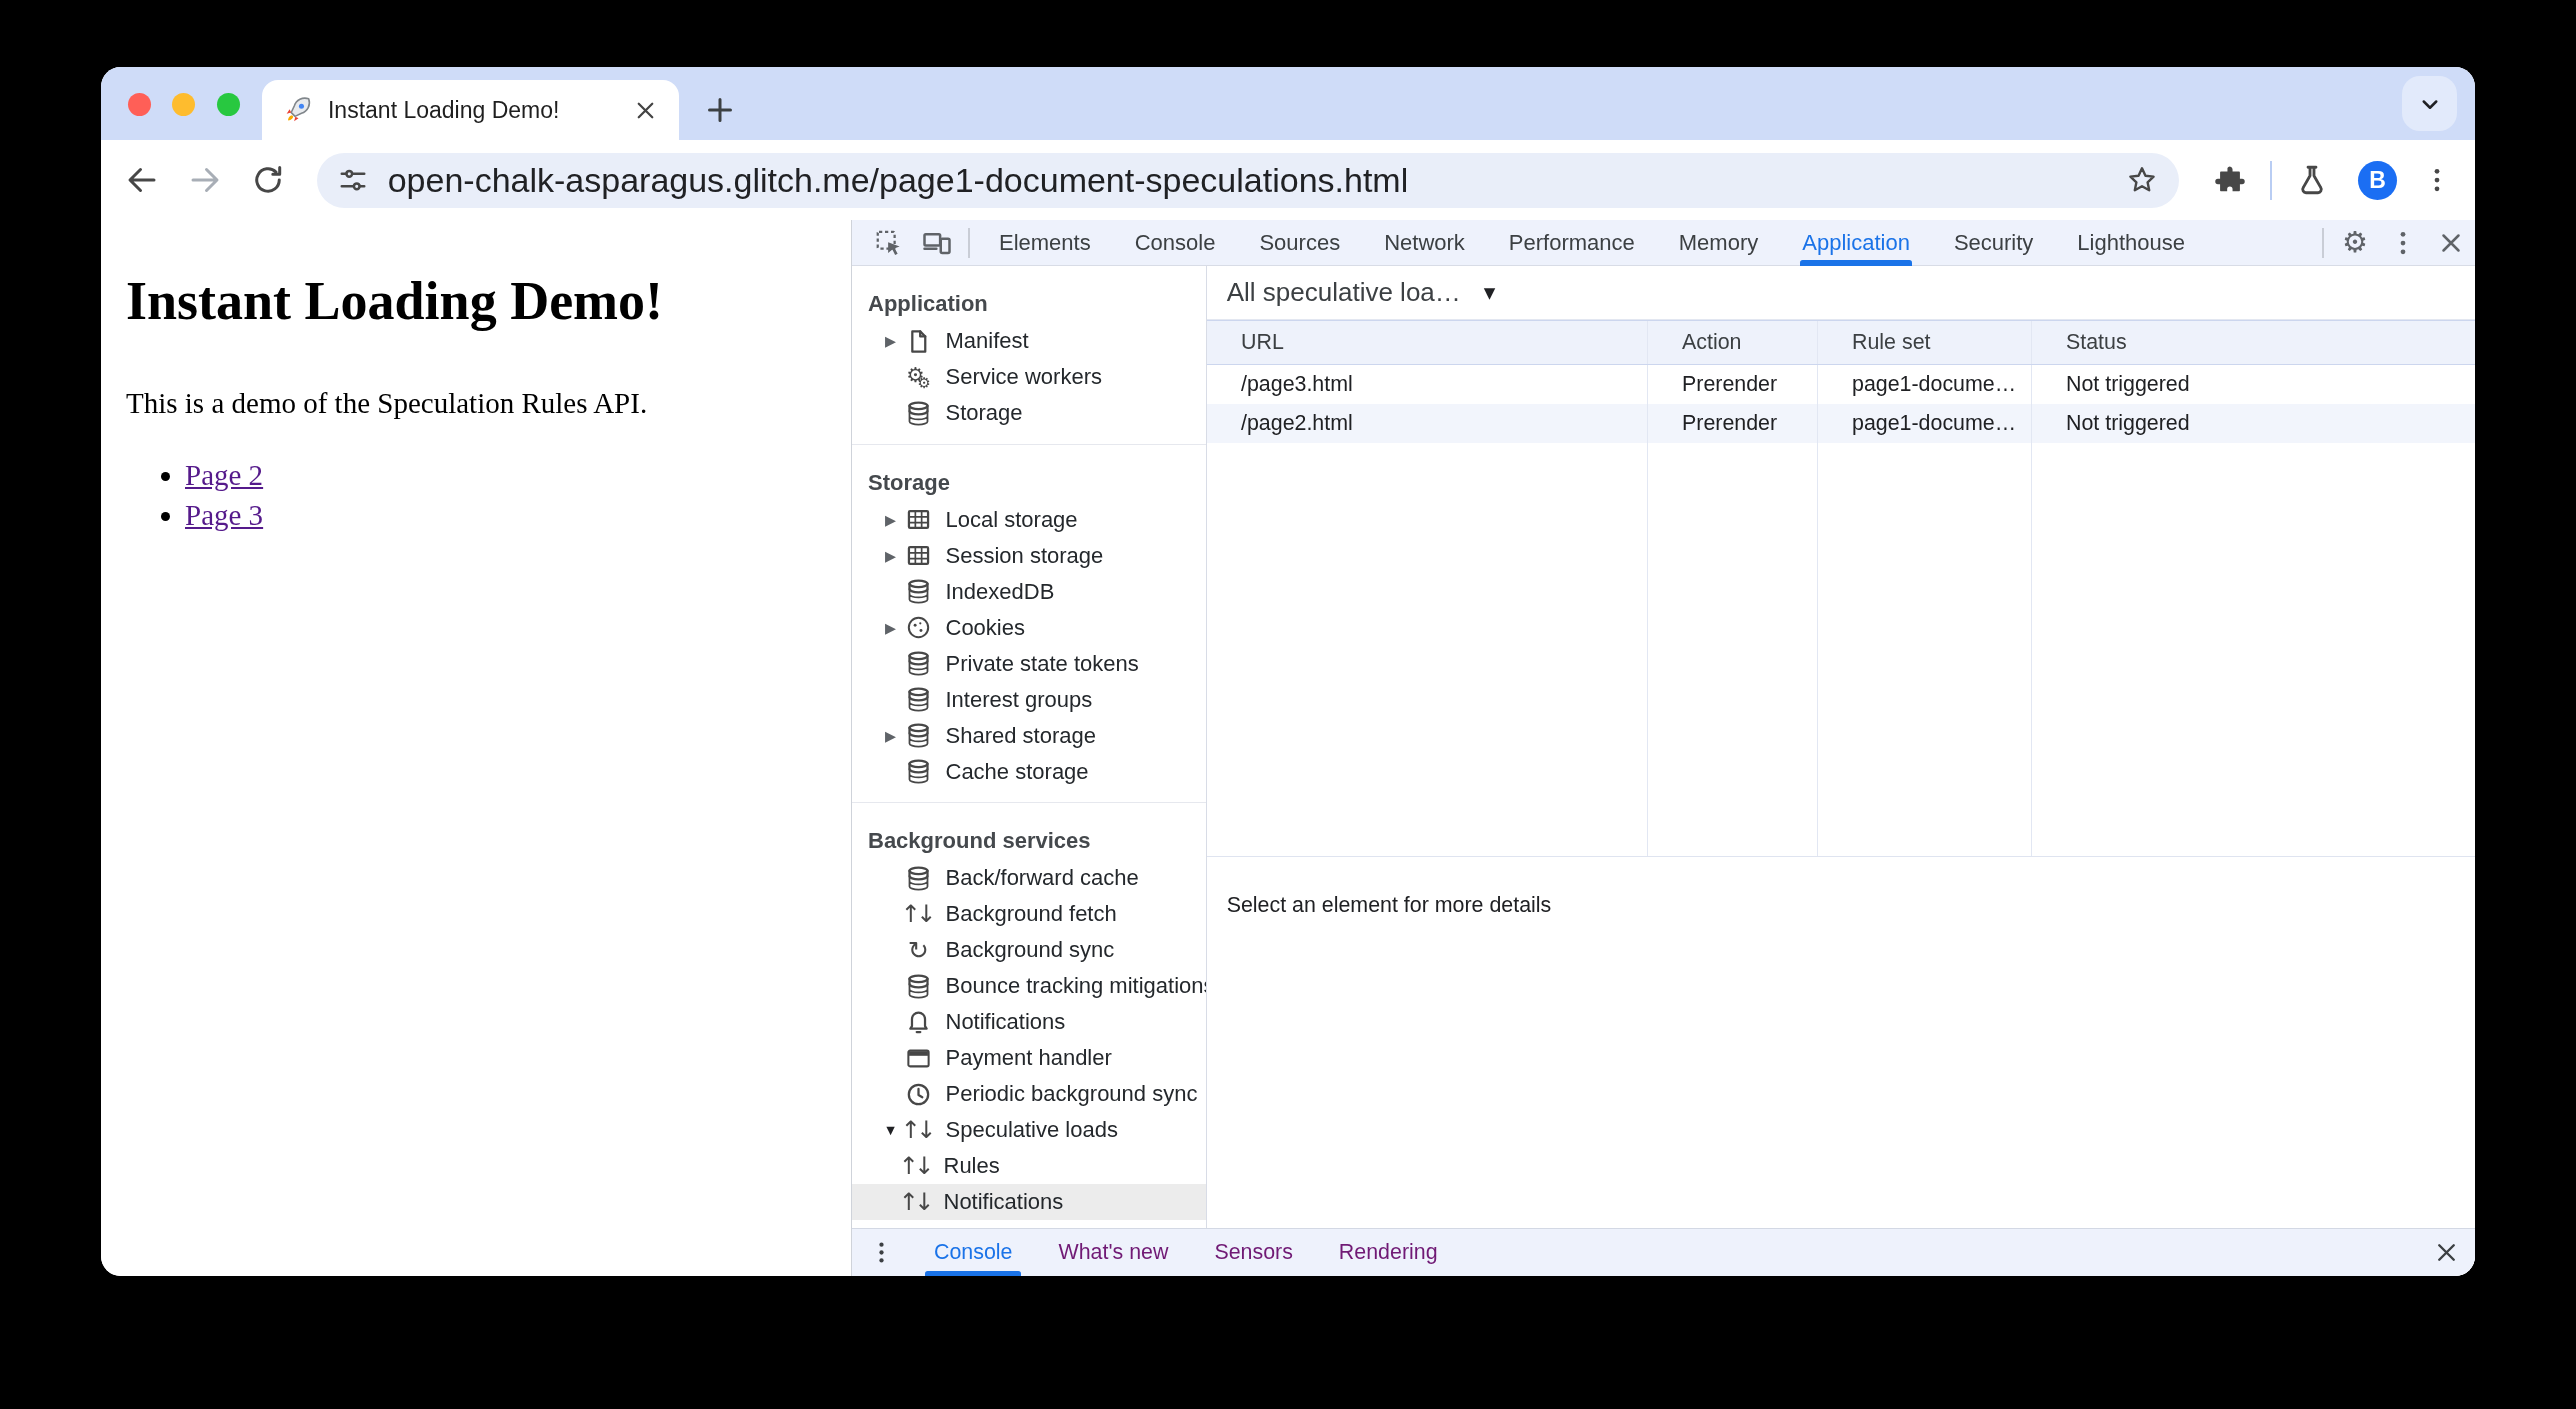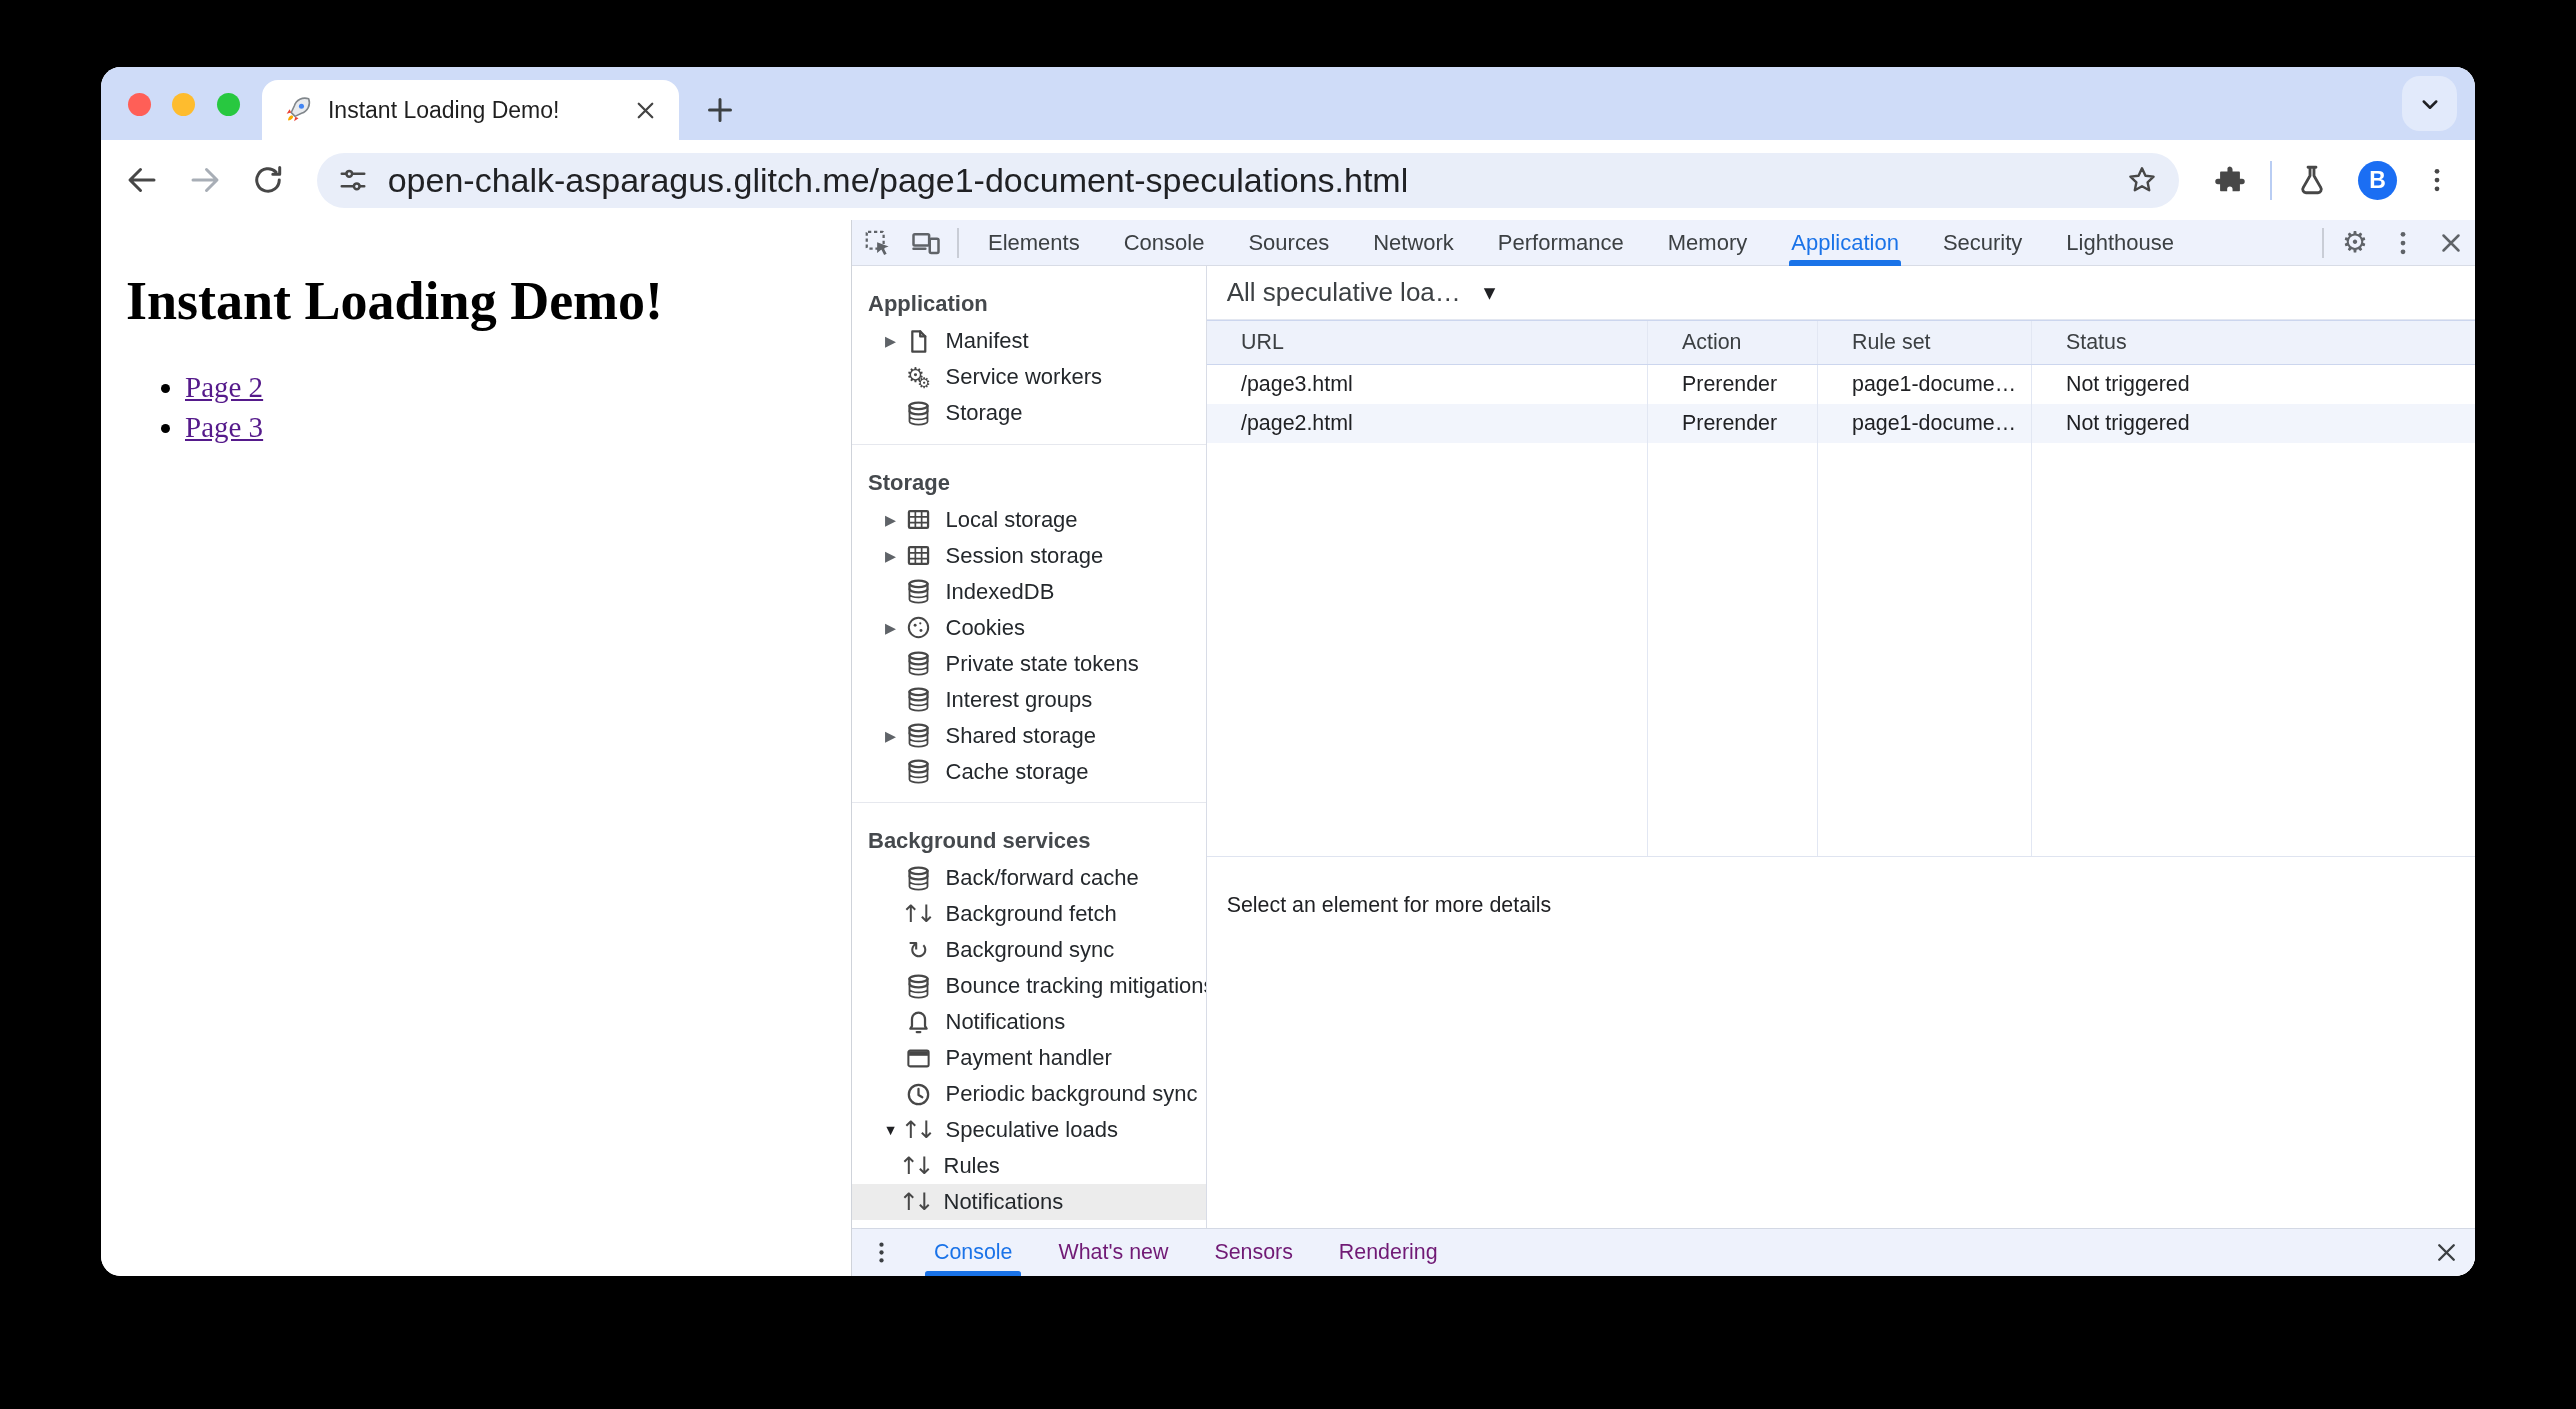--- a/index.html
+++ b/index.html
@@ -58,21 +58,21 @@
   .webpage{width:750px;flex:none;background:#fff;padding:27px 27px 0 25px;overflow:hidden;
            font-family:"Liberation Serif","DejaVu Serif",serif;color:#000;}
   .webpage h1{font-size:54px;font-weight:700;margin:23px 0 0 0;letter-spacing:0;}
   .webpage p{font-size:29px;margin:55px 0 0 0;}
   .webpage ul{margin:39px 0 0 59px;font-size:29px;}
   .webpage li{margin-bottom:7.1px;}
   .webpage a{color:var(--link);text-decoration:underline;}
   
   .devtools{flex:1;min-width:0;background:#fff;border-left:1.8px solid #cfd3da;display:flex;flex-direction:column;}
   .dt-tabbar{height:46px;flex:none;background:var(--dtbar);border-bottom:1.8px solid var(--dtborder);
-             display:flex;align-items:center;padding-left:2px;}
+             display:flex;align-items:center;padding-left:13px;}
   .dt-tbic{width:30px;height:30px;color:var(--dim);margin:0 9px;flex:none;}
   .dt-vsep{width:1.8px;height:30px;background:#c9cdd6;margin:0 7.1px;flex:none;}
   .dt-tab{font-size:22px;color:#3c4043;padding:0 22px;height:46px;line-height:45px;position:relative;white-space:nowrap;flex:none;}
   .dt-tab.active{color:var(--blue);}
   .dt-tab.active::after{content:"";position:absolute;left:19.7px;right:19.7px;bottom:0;height:5.4px;background:var(--blue);border-radius:2.7px 2.7px 0 0;}
   .dt-overflow{font-size:27px;color:var(--dim);padding:0 12.5px;flex:none;}
   .dt-spacer{flex:1;}
   .glyph{display:inline-flex;align-items:center;justify-content:center;}
   
   .dt-body{flex:1;display:flex;min-height:0;}
@@ -208,20 +208,21 @@
             <circle cx="12" cy="12" r="1.9"></circle>
             <circle cx="12" cy="19" r="1.9"></circle>
           </svg>
         </span>
     </div>
 
     <div class="content">
 
       <div class="webpage">
         <h1>Instant Loading Demo!</h1>
+        <p>This is a demo of the Speculation Rules API.</p>
         <ul>
           <li><a href="#">Page 2</a></li>
           <li><a href="#">Page 3</a></li>
         </ul>
       </div>
 
       <div class="devtools">
 
         <div class="dt-tabbar">
           <span class="dt-tbic ic glyph">

